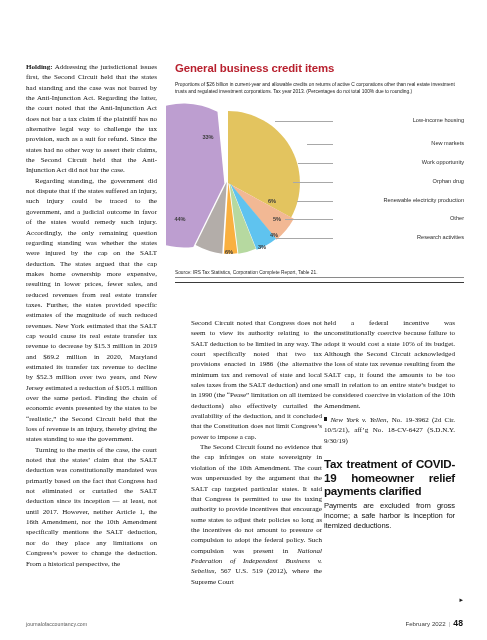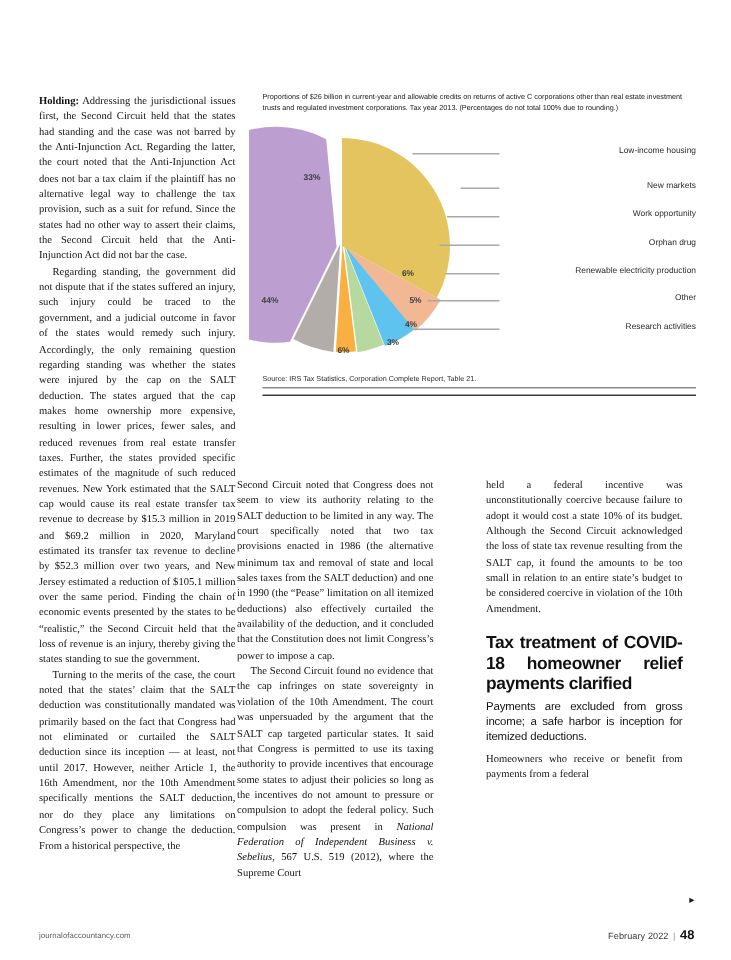--- a/index.html
+++ b/index.html
@@ -29,21 +29,21 @@
     font-size: 7.05px;
     line-height: 10.35px;
     text-align: justify;
     text-justify: inter-word;
     color: #111;
     hyphens: manual;
   }
   .col p { margin: 0; }
   .col p + p { text-indent: 9px; }
   .col-1 { left: 26px;  top: 62px;  }
-  .col-2 { left: 158px; top: 318px; }
+  .col-2 { left: 191px; top: 318px; }
   .col-3 { left: 324px; top: 318px; }
 
   .lead-label { font-weight: bold; }
 
   em, .ital { font-style: italic; }
 
   
   .chart-panel {
     position: absolute;
     left: 175px;
@@ -214,20 +214,21 @@
 
 <div class="page">
 
   <div class="col col-1">
     <p><span class="lead-label">Holding:</span><span> Addressing the jurisdictional issues first, the Second Circuit held that the states had standing and the case was not barred by the Anti-Injunction Act. Regarding the latter, the court noted that the Anti-Injunction Act does not bar a tax claim if the plaintiff has no alternative legal way to challenge the tax provision, such as a suit for refund. Since the states had no other way to assert their claims, the Second Circuit held that the Anti-Injunction Act did not bar the case.</span></p>
     <p>Regarding standing, the government did not dispute that if the states suffered an injury, such injury could be traced to the government, and a judicial outcome in favor of the states would remedy such injury. Accordingly, the only remaining question regarding standing was whether the states were injured by the cap on the SALT deduction. The states argued that the cap makes home ownership more expensive, resulting in lower prices, fewer sales, and reduced revenues from real estate transfer taxes. Further, the states provided specific estimates of the magnitude of such reduced revenues. New York estimated that the SALT cap would cause its real estate transfer tax revenue to decrease by $15.3 million in 2019 and $69.2 million in 2020, Maryland estimated its transfer tax revenue to decline by $52.3 million over two years, and New Jersey estimated a reduction of $105.1 million over the same period. Finding the chain of economic events presented by the states to be “realistic,” the Second Circuit held that the loss of revenue is an injury, thereby giving the states standing to sue the government.</p>
     <p>Turning to the merits of the case, the court noted that the states’ claim that the SALT deduction was constitutionally mandated was primarily based on the fact that Congress had not eliminated or curtailed the SALT deduction since its inception — at least, not until 2017. However, neither Article 1, the 16th Amendment, nor the 10th Amendment specifically mentions the SALT deduction, nor do they place any limitations on Congress’s power to change the deduction. From a historical perspective, the</p>
   </div>
 
   <div class="chart-panel">
+    <div class="chart-title">General business credit items</div>
     <div class="chart-desc">Proportions of $26 billion in current-year and allowable credits on returns of active C corporations other than real estate investment trusts and regulated investment corporations. Tax year 2013. (Percentages do not total 100% due to rounding.)</div>
 
     <div class="chart-area">
 
       <div class="pie-wrap">
         <svg width="160" height="160" viewBox="0 0 160 160">
 
           <path d="M 62 80 L 62 8 A 72 72 0 0 1 125.14 114.46 Z" fill="#e3c45f"></path>
 
           <path d="M 62 80 L 125.14 114.46 A 72 72 0 0 1 107.93 135.29 Z" fill="#f2b894" transform="translate(2.6,1.4)"></path>
@@ -277,25 +278,27 @@
   </div>
 
   <div class="col col-2">
     <p>Second Circuit noted that Congress does not seem to view its authority relating to the SALT deduction to be limited in any way. The court specifically noted that two tax provisions enacted in 1986 (the alternative minimum tax and removal of state and local sales taxes from the SALT deduction) and one in 1990 (the “Pease” limitation on all itemized deductions) also effectively curtailed the availability of the deduction, and it concluded that the Constitution does not limit Congress’s power to impose a cap.</p>
     <p><span>The Second Circuit found no evidence that the cap infringes on state sovereignty in violation of the 10th Amendment. The court was unpersuaded by the argument that the SALT cap targeted particular states. It said that Congress is permitted to use its taxing authority to provide incentives that encourage some states to adjust their policies so long as the incentives do not amount to pressure or compulsion to adopt the federal policy. Such compulsion was present in </span><span class="ital">National Federation of Independent Business v. Sebelius,</span><span> 567 U.S. 519 (2012), where the Supreme Court</span></p>
   </div>
 
   <div class="col col-3">
     <p>held a federal incentive was unconstitutionally coercive because failure to adopt it would cost a state 10% of its budget. Although the Second Circuit acknowledged the loss of state tax revenue resulting from the SALT cap, it found the amounts to be too small in relation to an entire state’s budget to be considered coercive in violation of the 10th Amendment.</p>
 
-
-
-    <div class="sub-headline">Tax treatment of COVID-18 homeowner relief payments clarified</div>
+    <div class="cite-block">
+      <span class="sq"></span><span class="ital">New York v. Yellen,</span><span> No. 19-3962 (2d Cir. 10/5/21), aff’g No. 18-CV-6427 (S.D.N.Y. 9/30/19)</span>
+    </div>
+
+
+    <div class="sub-headline">Tax treatment of COVID-19 homeowner relief payments clarified</div>
     <div class="deck">Payments are excluded from gross income; a safe harbor is inception for itemized deductions.</div>
-    <p>Homeowners who receive or benefit from payments from a federal</p>
   </div>
 
   <div class="cont-arrow" style="right:24px; bottom:36px;">▸</div>
 
   <div class="footer-left">journalofaccountancy.com</div>
   <div class="footer-right">
     <span>February 2022</span><span class="sep">|</span><span class="pg">48</span>
   </div>
 
 </div>

